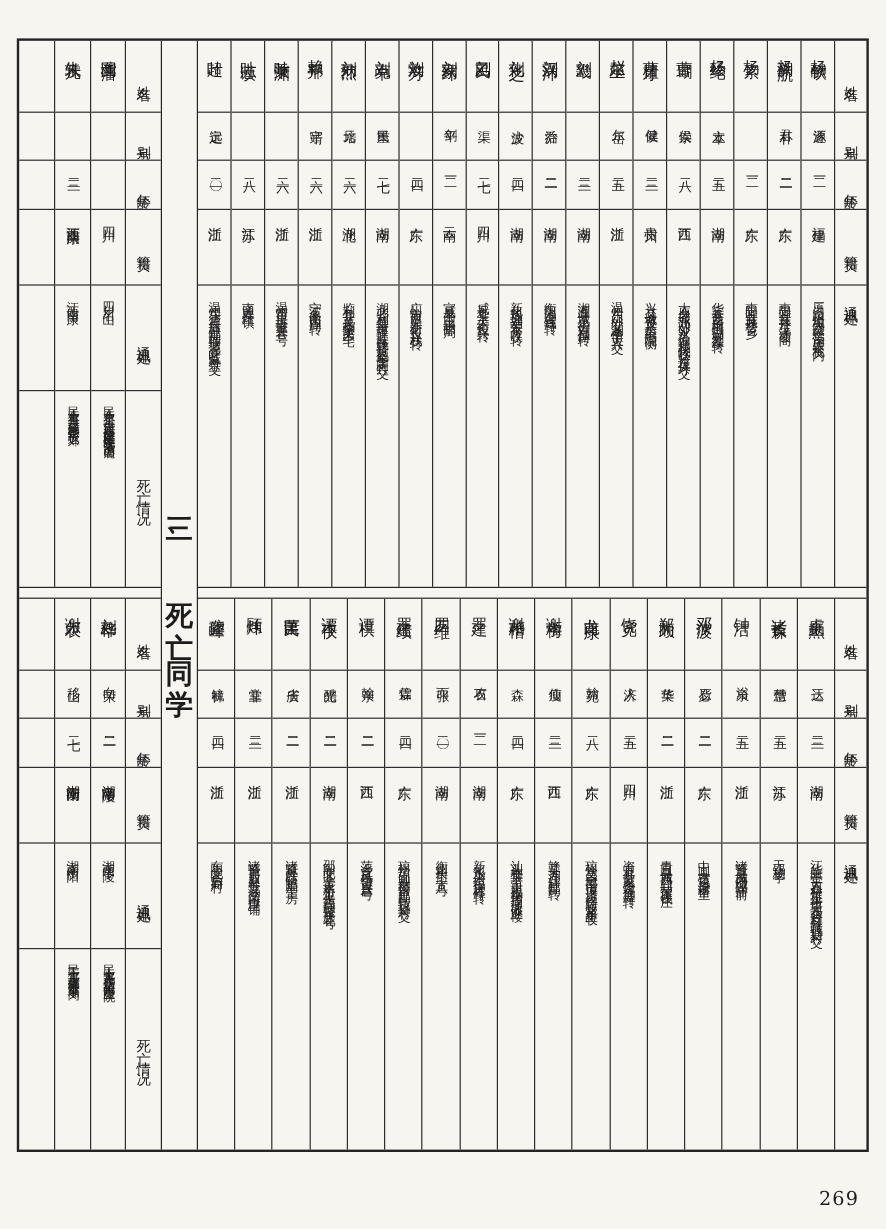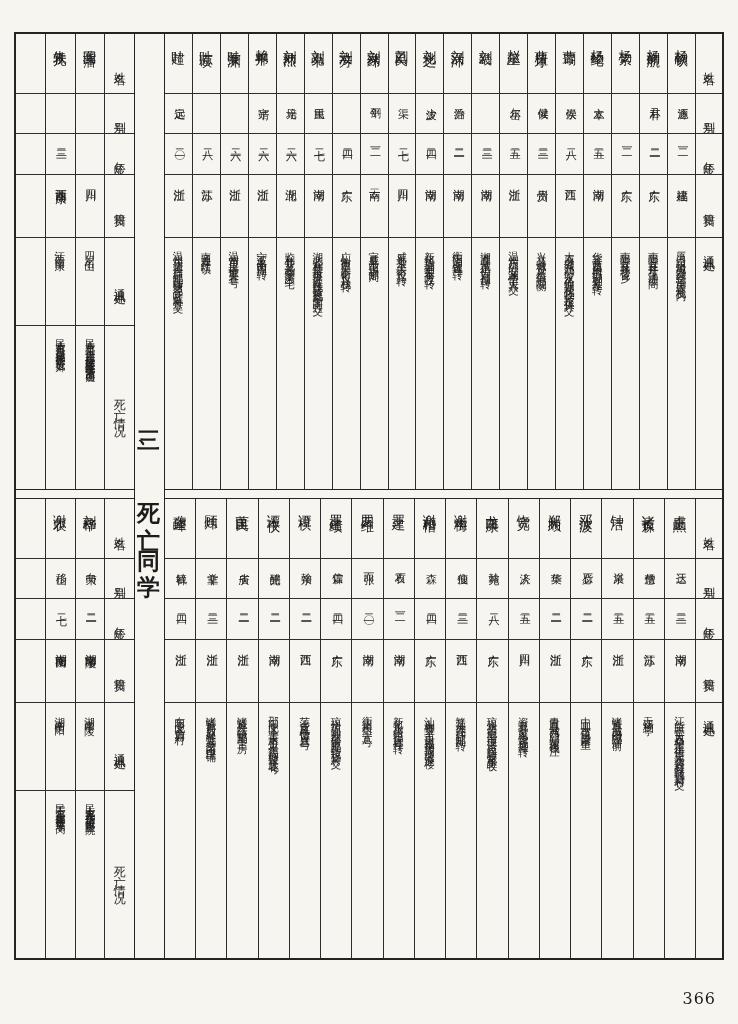--- a/index.html
+++ b/index.html
@@ -886,13 +886,13 @@
           </div>
           <div class="cell cell-address" style="flex: 1 1 0%;">
             <span>东阳北区后周村</span>
           </div>
         </div>
       </div>
   </div>
 
 </div>
 
-<div class="page-number">366</div>
+<div class="page-number">269</div>
 
 </body></html>

